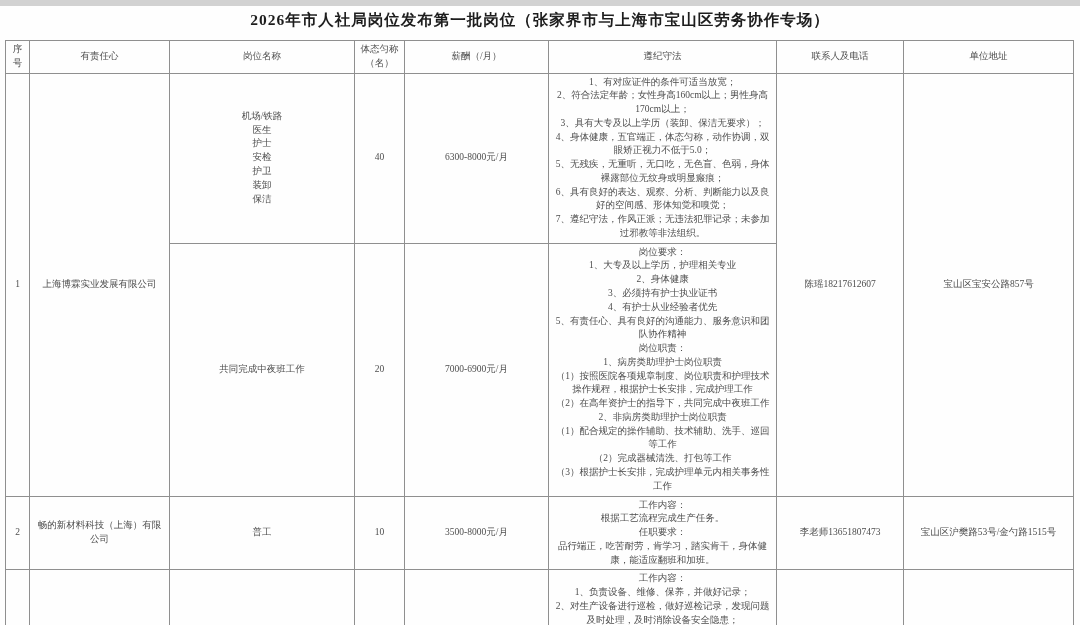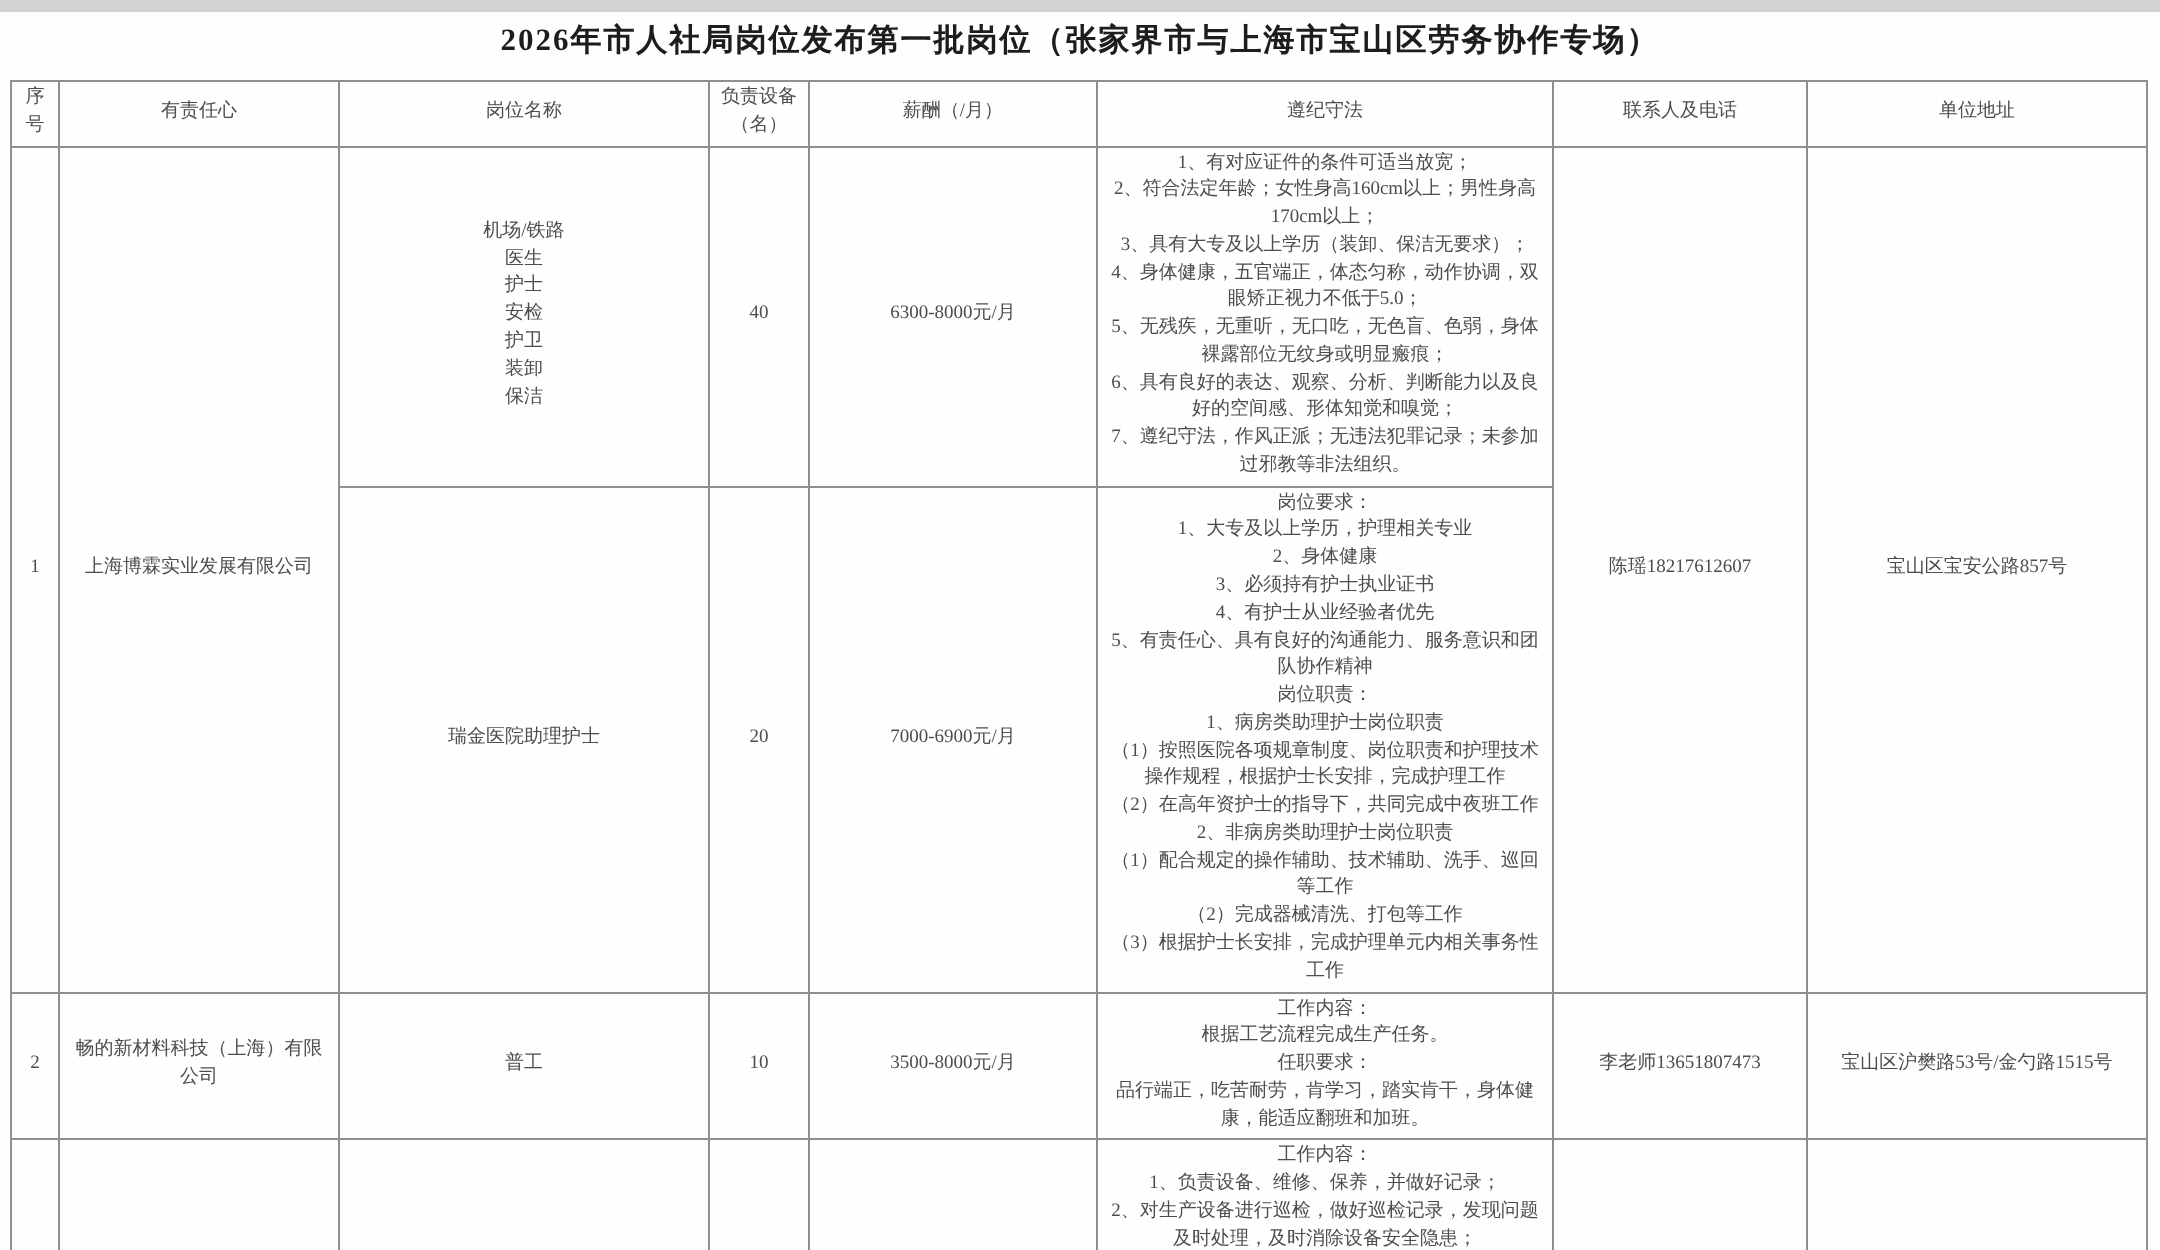--- a/index.html
+++ b/index.html
@@ -69,21 +69,21 @@
       <col style="width:144px">
         <col style="width:228px">
         <col style="width:127px">
         <col style="width:170px">
     </colgroup>
     <tbody>
       <tr class="hdr">
         <th>序号</th>
         <th>有责任心</th>
         <th>岗位名称</th>
-        <th>负责设备
+        <th>体态匀称
 （名）</th>
         <th>薪酬（/月）</th>
         <th>遵纪守法</th>
         <th>联系人及电话</th>
         <th>单位地址</th>
       </tr>
 
       <tr class="r1a">
         <td rowspan="2">1</td>
         <td rowspan="2">上海博霖实业发展有限公司</td>
@@ -101,21 +101,21 @@
 3、具有大专及以上学历（装卸、保洁无要求）；
 4、身体健康，五官端正，体态匀称，动作协调，双眼矫正视力不低于5.0；
 5、无残疾，无重听，无口吃，无色盲、色弱，身体裸露部位无纹身或明显瘢痕；
 6、具有良好的表达、观察、分析、判断能力以及良好的空间感、形体知觉和嗅觉；
 7、遵纪守法，作风正派；无违法犯罪记录；未参加过邪教等非法组织。</td>
         <td rowspan="2">陈瑶18217612607</td>
         <td rowspan="2">宝山区宝安公路857号</td>
       </tr>
 
       <tr class="r1b">
-        <td class="pos">瑞金医院助理护士</td>
+        <td class="pos">共同完成中夜班工作</td>
         <td>20</td>
         <td>7000-6900元/月</td>
         <td class="req">岗位要求：
 1、大专及以上学历，护理相关专业
 2、身体健康
 3、必须持有护士执业证书
 4、有护士从业经验者优先
 5、有责任心、具有良好的沟通能力、服务意识和团队协作精神
 岗位职责：
 1、病房类助理护士岗位职责

